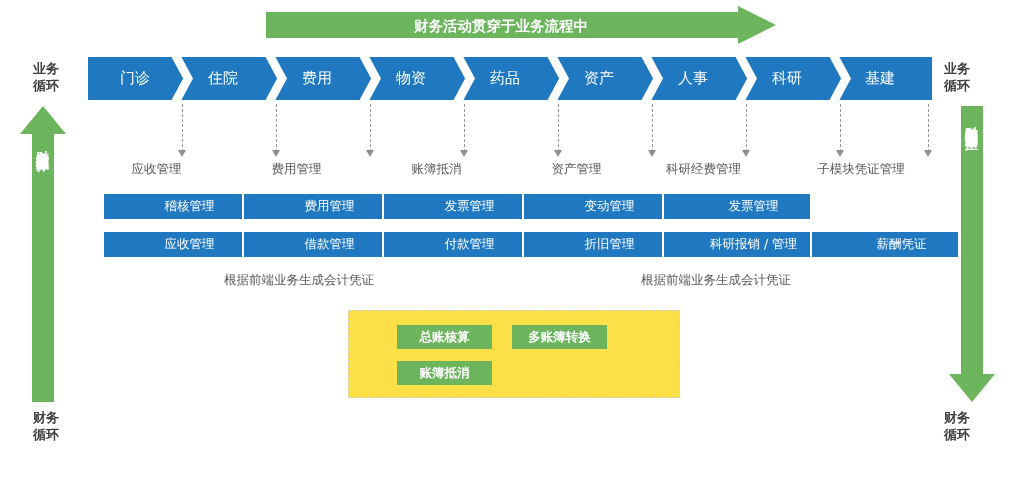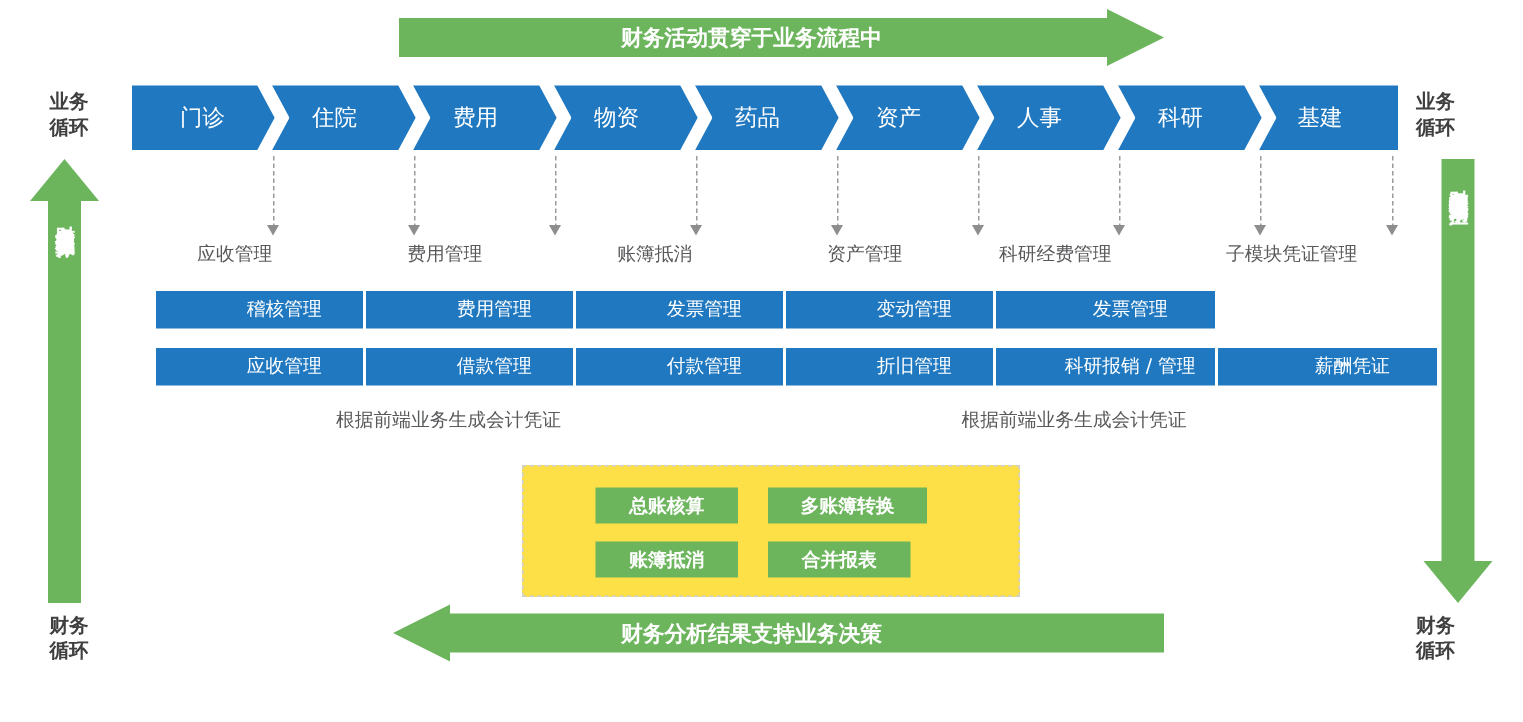--- a/index.html
+++ b/index.html
@@ -218,24 +218,18 @@
   <div class="mod-box" style="left:244px;top:232px;width:105px;">借款管理</div>
   <div class="mod-box" style="left:524px;top:232px;width:105px;">折旧管理</div>
   <div class="mod-box" style="left:664px;top:232px;width:113px;">科研报销 / 管理</div>
   <div class="mod-box" style="left:812px;top:232px;width:113px;">薪酬凭证</div>
 
   <div class="note" style="left:224px;top:272px;">根据前端业务生成会计凭证</div>
   <div class="note" style="left:641px;top:272px;">根据前端业务生成会计凭证</div>
 
   <div id="grey-panel">
     <div class="gbox" style="left:48px;top:14px;width:95px;">总账核算</div>
-    <div class="gbox" style="left:163px;top:14px;width:106px;">多账簿转换</div>
+    <div class="gbox" style="left:163px;top:14px;width:95px;">多账簿转换</div>
     <div class="gbox" style="left:48px;top:50px;width:95px;">账簿抵消</div>
-    <div class="gbox" style="left:163px;top:50px;width:95px;">合并报表</div>
-  </div>
-
-  <div class="h-arrow" id="bottom-arrow" style="left:262px;top:403px;width:520px;height:40px;">
-    <div class="head" style="left:0px;top:0px;border-top:19px solid transparent;border-bottom:19px solid transparent;border-right:38px solid #6cb55d;"></div>
-    <div class="shaft" style="left:37px;top:6px;width:477px;height:26px;"></div>
-    <div class="cap" style="left:152px;top:13px;">财务分析结果支持业务决策</div>
-  </div>
+  </div>
+
 
 </div>
 
 </body></html>

